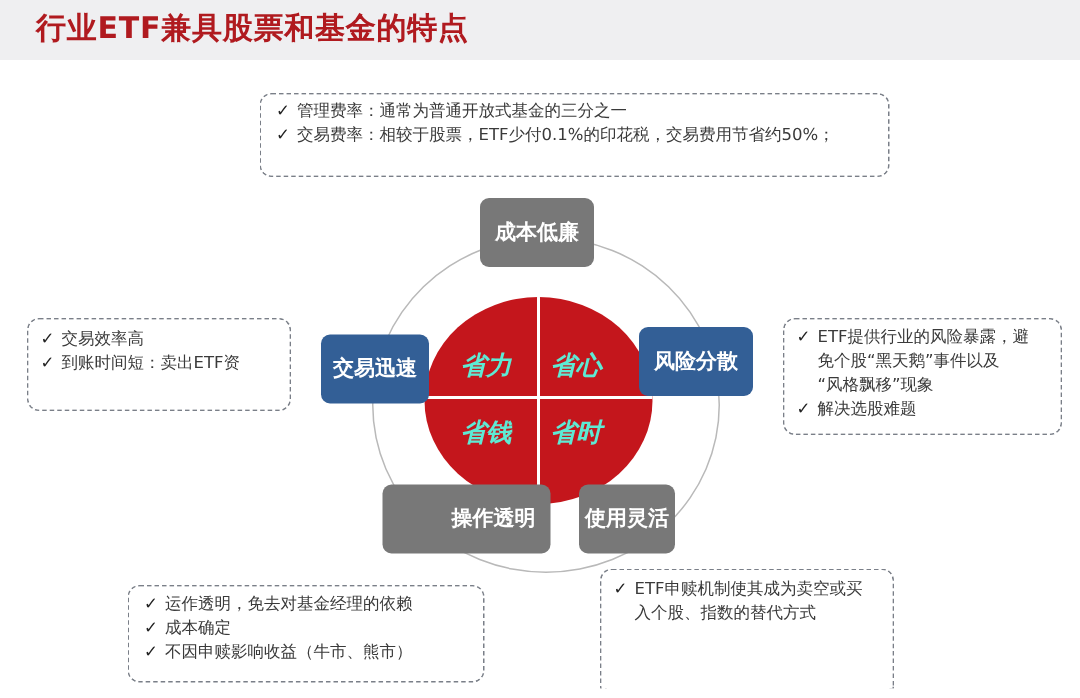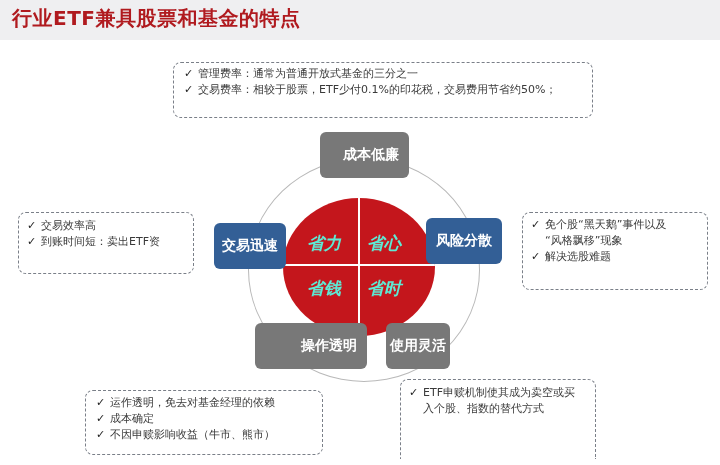--- a/index.html
+++ b/index.html
@@ -6,21 +6,21 @@
   body {
     width: 720px; height: 465px; position: relative; overflow: hidden;
     background: #ffffff;
     font-family: "DejaVu Sans", "Liberation Sans", sans-serif;
   }
   .title-bar {
     position: absolute; left: 0; top: 0; width: 720px; height: 40px;
     background: #efeff1;
   }
   .title {
-    position: absolute; left: 12px; top: 5px;
+    position: absolute; left: 24px; top: 5px;
     font-size: 20px; font-weight: bold; color: #b01a1f; letter-spacing: 0.5px;
     white-space: nowrap;
   }
   .note {
     position: absolute; border: 1.5px dashed #7a7f88; border-radius: 8px;
     background: #fff; box-sizing: border-box;
     font-size: 11px; color: #3a3a3a; line-height: 16px;
   }
   .note ul { list-style: none; margin: 0; padding: 0; }
   .note li { position: relative; padding-left: 16px; }
@@ -65,21 +65,21 @@
 
 <div class="note" style="left:18px; top:212px; width:176px; height:62px; padding:5px 6px;">
   <ul>
     <li><span class="chk">✓</span><span>交易效率高</span></li>
     <li><span class="chk">✓</span><span>到账时间短：卖出ETF资</span></li>
   </ul>
 </div>
 
 <div class="note" style="left:522px; top:212px; width:186px; height:78px; padding:4px 6px;">
   <ul>
-    <li><span class="chk">✓</span></li>
+    <li><span class="chk">✓</span><span>ETF提供行业的风险暴露，避</span></li>
     <li class="cont"><span>免个股“黑天鹅”事件以及</span></li>
     <li class="cont"><span>“风格飘移”现象</span></li>
     <li><span class="chk">✓</span><span>解决选股难题</span></li>
   </ul>
 </div>
 
 <div class="note" style="left:85px; top:390px; width:238px; height:65px; padding:4px 8px;">
   <ul>
     <li><span class="chk">✓</span><span>运作透明，免去对基金经理的依赖</span></li>
     <li><span class="chk">✓</span><span>成本确定</span></li>
@@ -98,17 +98,17 @@
 
 <div class="core">
   <div class="vline"></div>
   <div class="hline"></div>
   <div class="q" style="left:24px; top:34px;">省力</div>
   <div class="q" style="left:84px; top:34px;">省心</div>
   <div class="q" style="left:24px; top:79px;">省钱</div>
   <div class="q" style="left:84px; top:79px;">省时</div>
 </div>
 
-<div class="tag gray" style="left:320px; top:132px; width:76px;padding-left:13px;">成本低廉</div>
+<div class="tag gray" style="left:320px; top:132px; width:76px;">成本低廉</div>
 <div class="tag blue" style="left:214px; top:223px; width:72px;">交易迅速</div>
 <div class="tag blue" style="left:426px; top:218px; width:76px;">风险分散</div>
 <div class="tag gray" style="left:255px; top:323px; width:76px;padding-left:36px;">操作透明</div>
 <div class="tag gray" style="left:386px; top:323px; width:64px;">使用灵活</div>
 
 </body></html>

